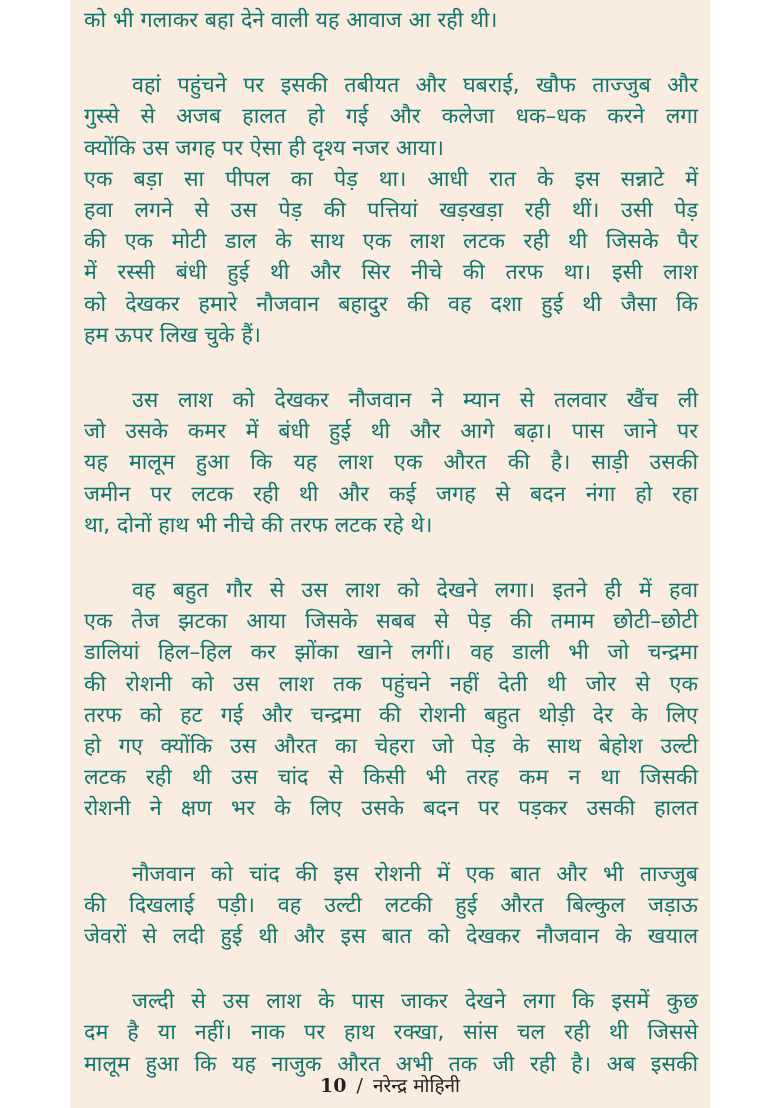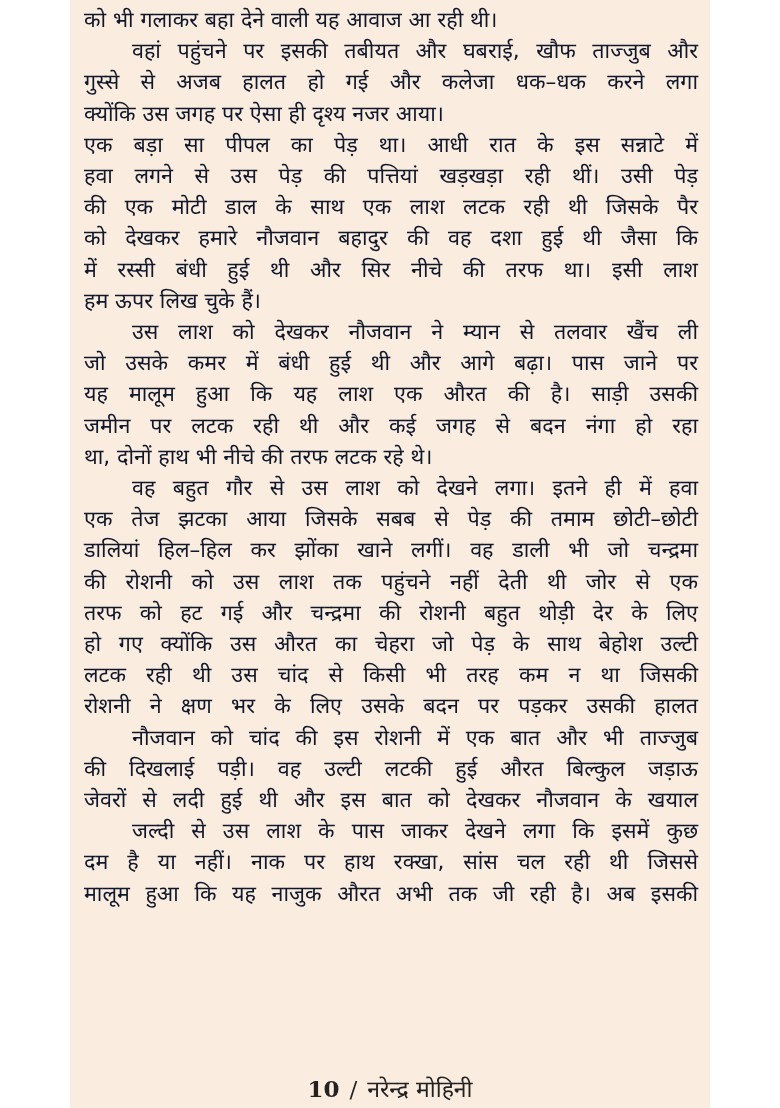--- a/index.html
+++ b/index.html
@@ -23,48 +23,49 @@
       box-sizing: border-box;
       padding: 0 12px 0 14px;
     }
     .body-text {
       position: absolute;
       left: 14px;
       right: 12px;
       top: 4px;
       font-family: "DejaVu Sans", sans-serif;
       font-size: 21.5px;
-      color: #0f172a;
+      color: #0f766e;
       line-height: 31.2px;
     }
     .para {
       margin: 0;
       text-align: justify;
       text-align-last: justify;
     }
     .para .line {
       display: block;
       text-align: justify;
       text-align-last: justify;
       white-space: nowrap;
     }
     .para .line.end {
       text-align-last: left;
     }
     .para .line.indent {
       padding-left: 48px;
+      margin-top: 34px;
     }
     .footer {
       position: absolute;
       left: 0;
       right: 0;
       top: 1072px;
       text-align: center;
       font-family: "DejaVu Serif", serif;
-      font-size: 23px;
+      font-size: 19px;
       color: #222;
     }
     .footer .page-num {
       font-weight: bold;
     }
     .footer .sep {
       padding: 0 10px;
     }
   </style>
 </head>
@@ -80,22 +81,22 @@
     <p class="para">
       <span class="line indent">वहां पहुंचने पर इसकी तबीयत और घबराई, खौफ ताज्जुब और</span>
       <span class="line">गुस्से से अजब हालत हो गई और कलेजा धक–धक करने लगा</span>
       <span class="line end">क्योंकि उस जगह पर ऐसा ही दृश्य नजर आया।</span>
     </p>
 
     <p class="para">
       <span class="line">एक बड़ा सा पीपल का पेड़ था। आधी रात के इस सन्नाटे में</span>
       <span class="line">हवा लगने से उस पेड़ की पत्तियां खड़खड़ा रही थीं। उसी पेड़</span>
       <span class="line">की एक मोटी डाल के साथ एक लाश लटक रही थी जिसके पैर</span>
+      <span class="line">में रस्सी बंधी हुई थी और सिर नीचे की तरफ था। इसी लाश</span>
       <span class="line">को देखकर हमारे नौजवान बहादुर की वह दशा हुई थी जैसा कि</span>
-      <span class="line">में रस्सी बंधी हुई थी और सिर नीचे की तरफ था। इसी लाश</span>
       <span class="line end">हम ऊपर लिख चुके हैं।</span>
     </p>
 
     <p class="para">
       <span class="line indent">उस लाश को देखकर नौजवान ने म्यान से तलवार खैंच ली</span>
       <span class="line">जो उसके कमर में बंधी हुई थी और आगे बढ़ा। पास जाने पर</span>
       <span class="line">यह मालूम हुआ कि यह लाश एक औरत की है। साड़ी उसकी</span>
       <span class="line">जमीन पर लटक रही थी और कई जगह से बदन नंगा हो रहा</span>
       <span class="line end">था, दोनों हाथ भी नीचे की तरफ लटक रहे थे।</span>
     </p>

